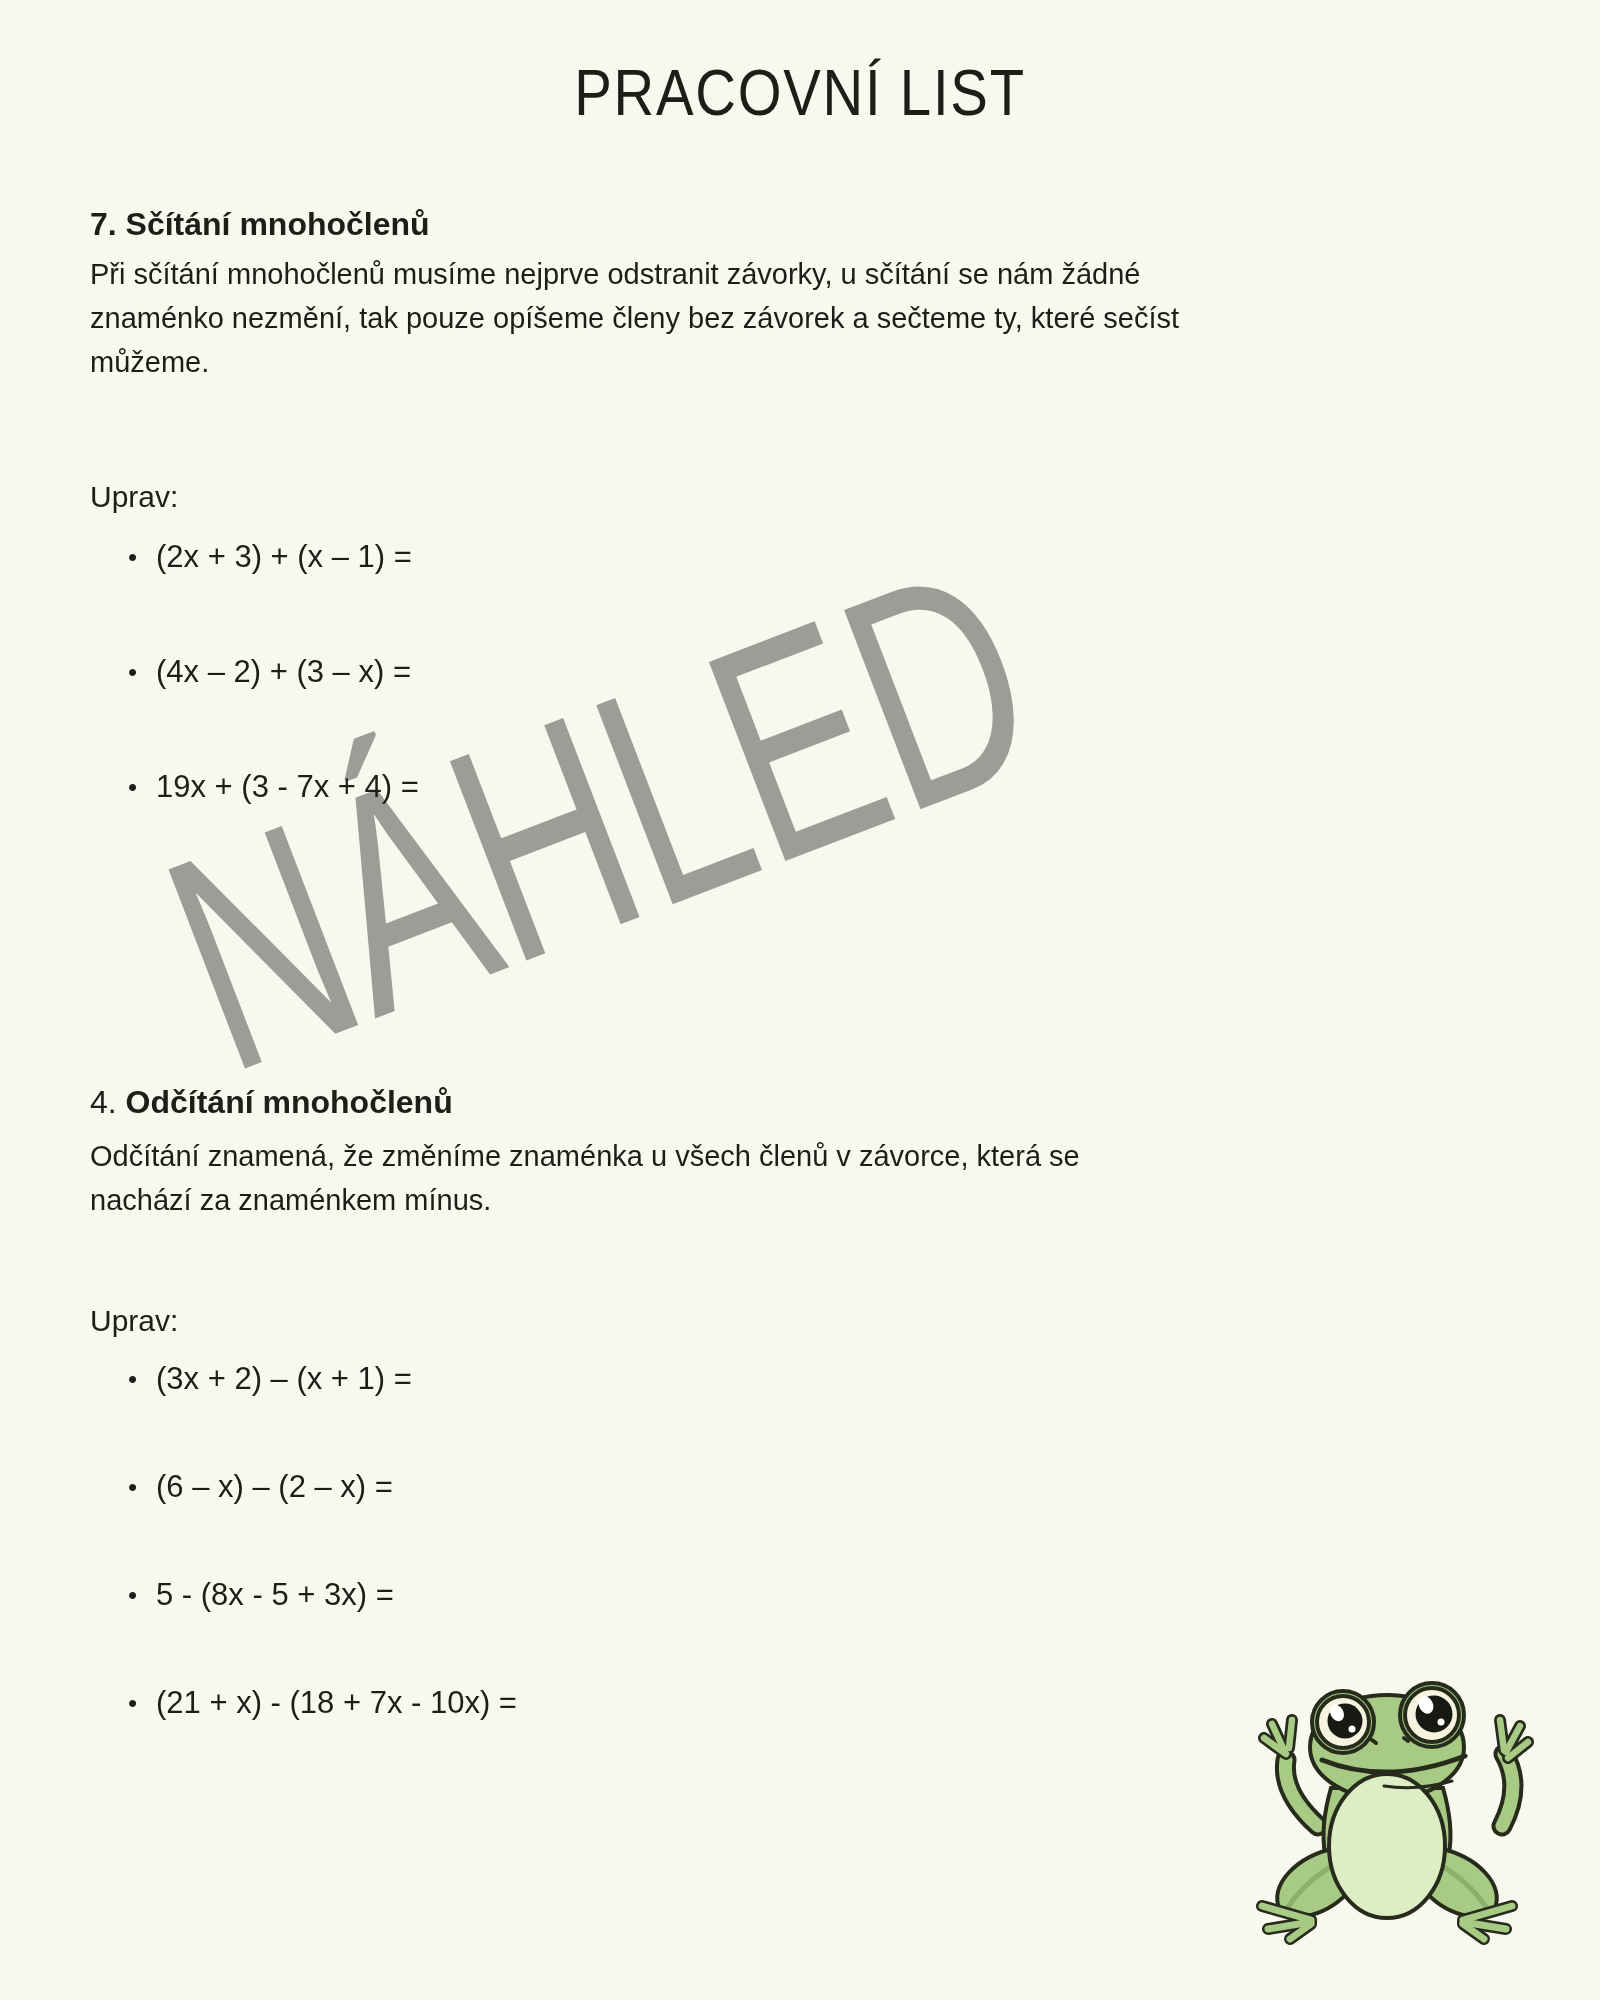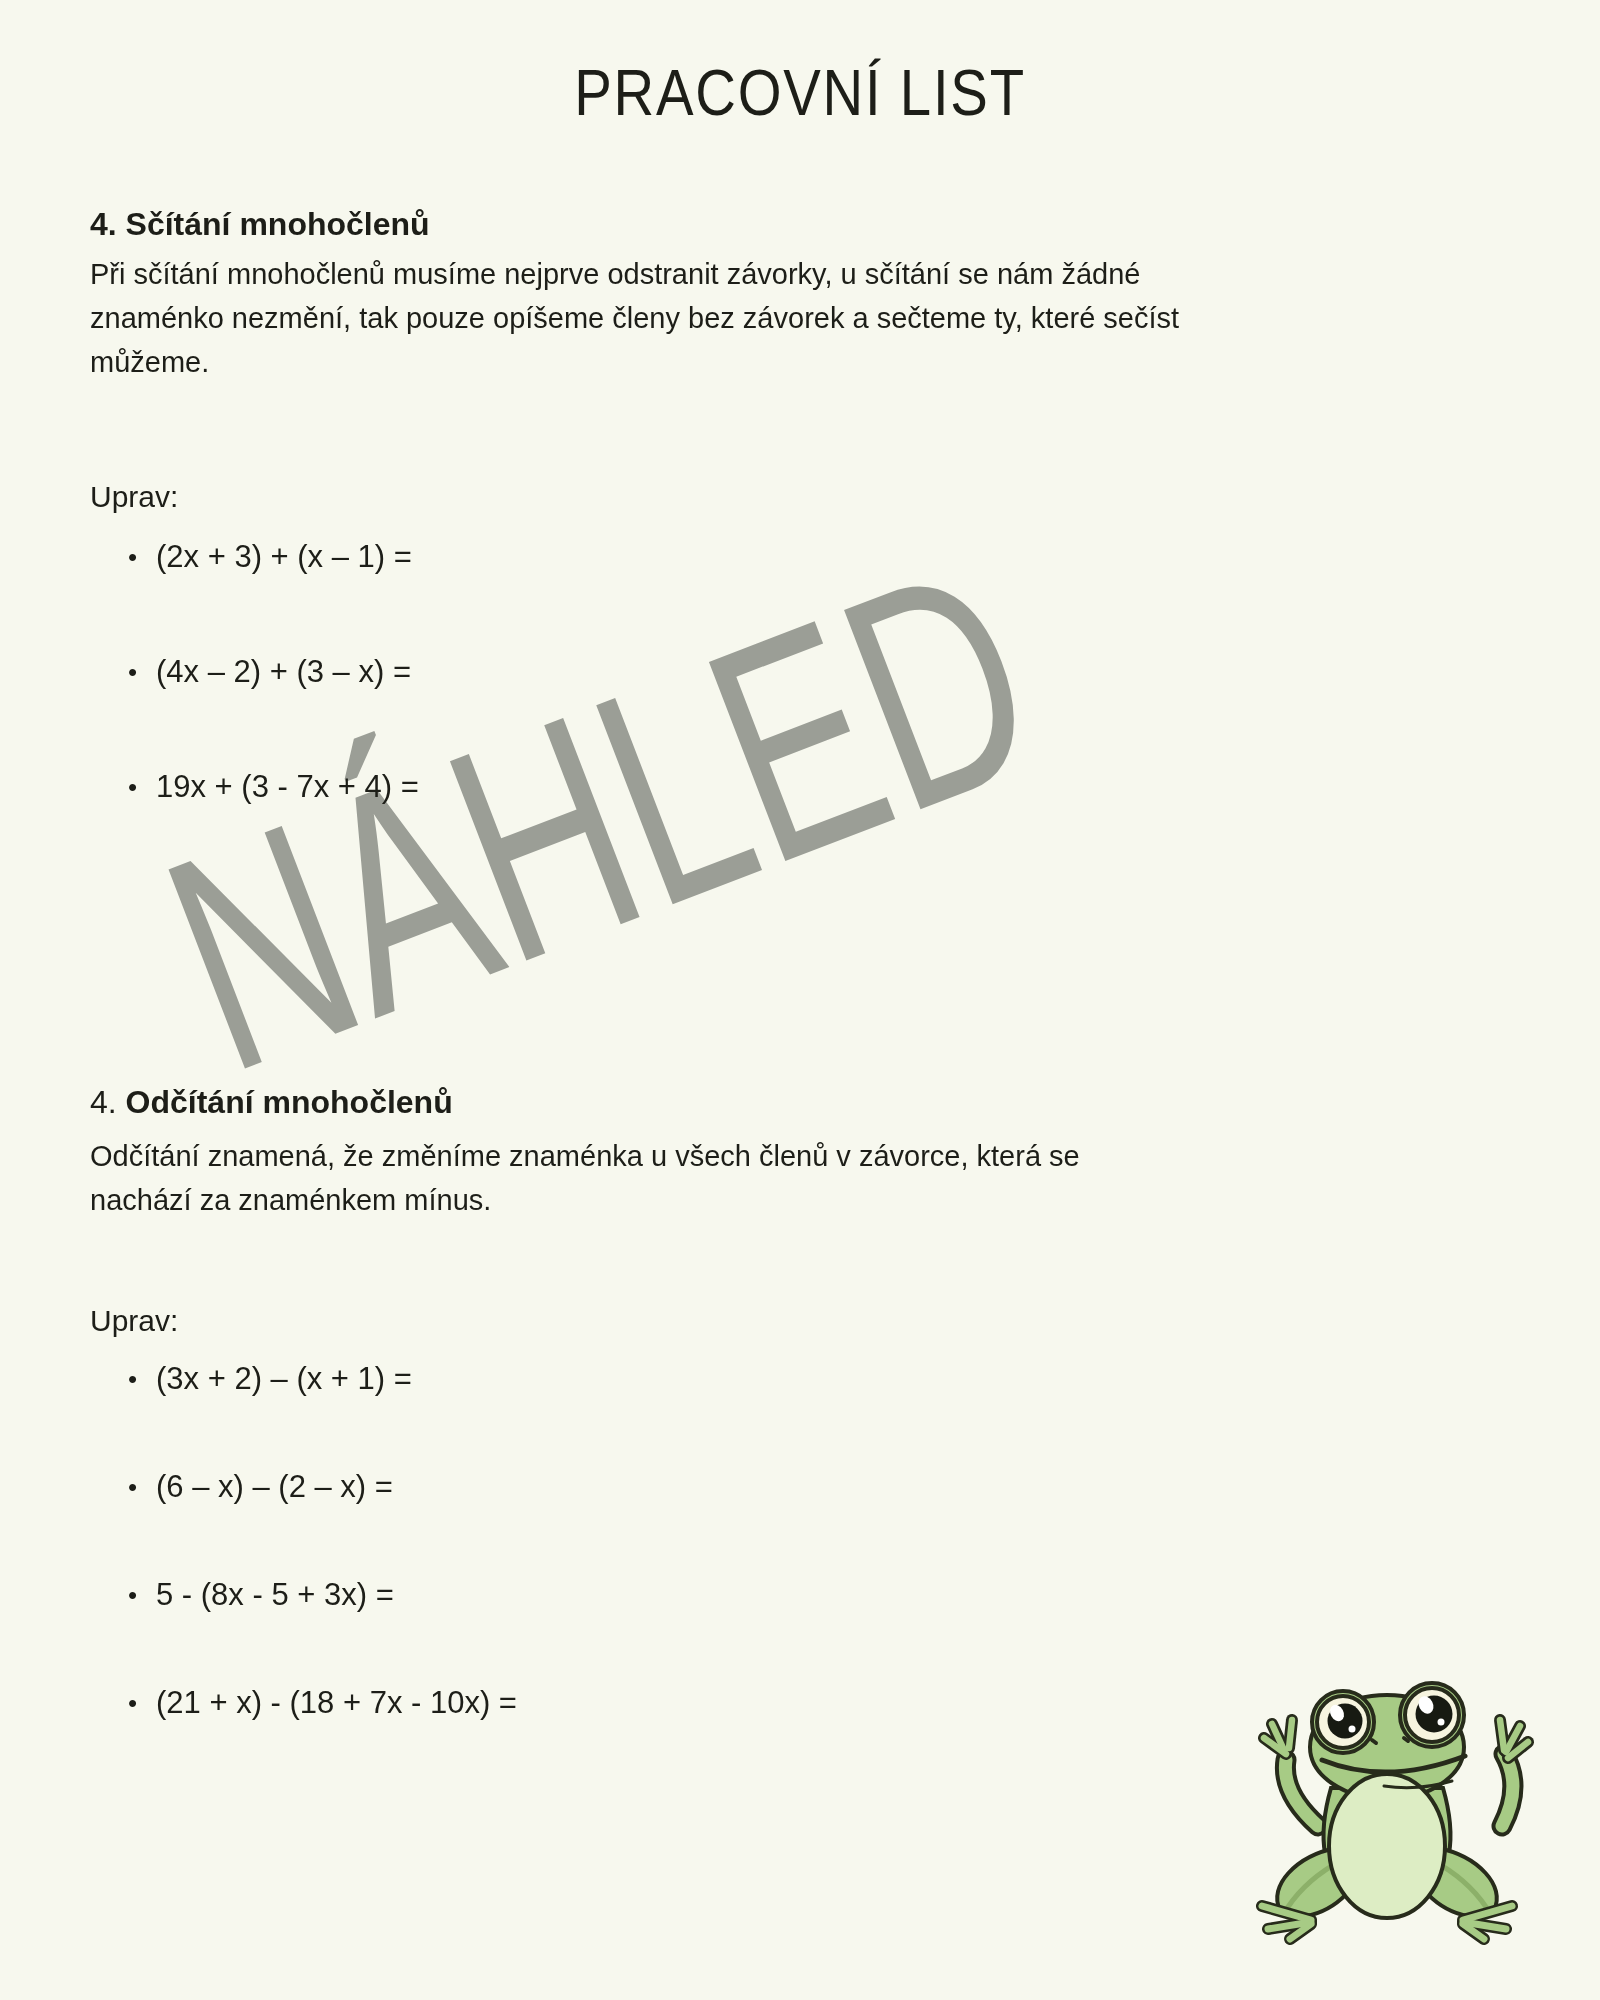--- a/index.html
+++ b/index.html
@@ -43,21 +43,21 @@
 <body>
 
 <div class="page">
 
   <div class="watermark">NÁHLED</div>
 
   <div class="content">
 
     <div class="title">PRACOVNÍ LIST</div>
 
-    <div class="h3">4. Sčítání mnohočlenů</div>
+    <div class="h3">7. Sčítání mnohočlenů</div>
 
     <div class="para p3">Při sčítání mnohočlenů musíme nejprve odstranit závorky, u sčítání se nám žádné
 znaménko nezmění, tak pouze opíšeme členy bez závorek a sečteme ty, které sečíst
 můžeme.</div>
 
     <div class="uprav u3">Uprav:</div>
 
     <ul class="list list1">
       <li>(2x + 3) + (x – 1) =</li>
       <li>(4x – 2) + (3 – x) =</li>

